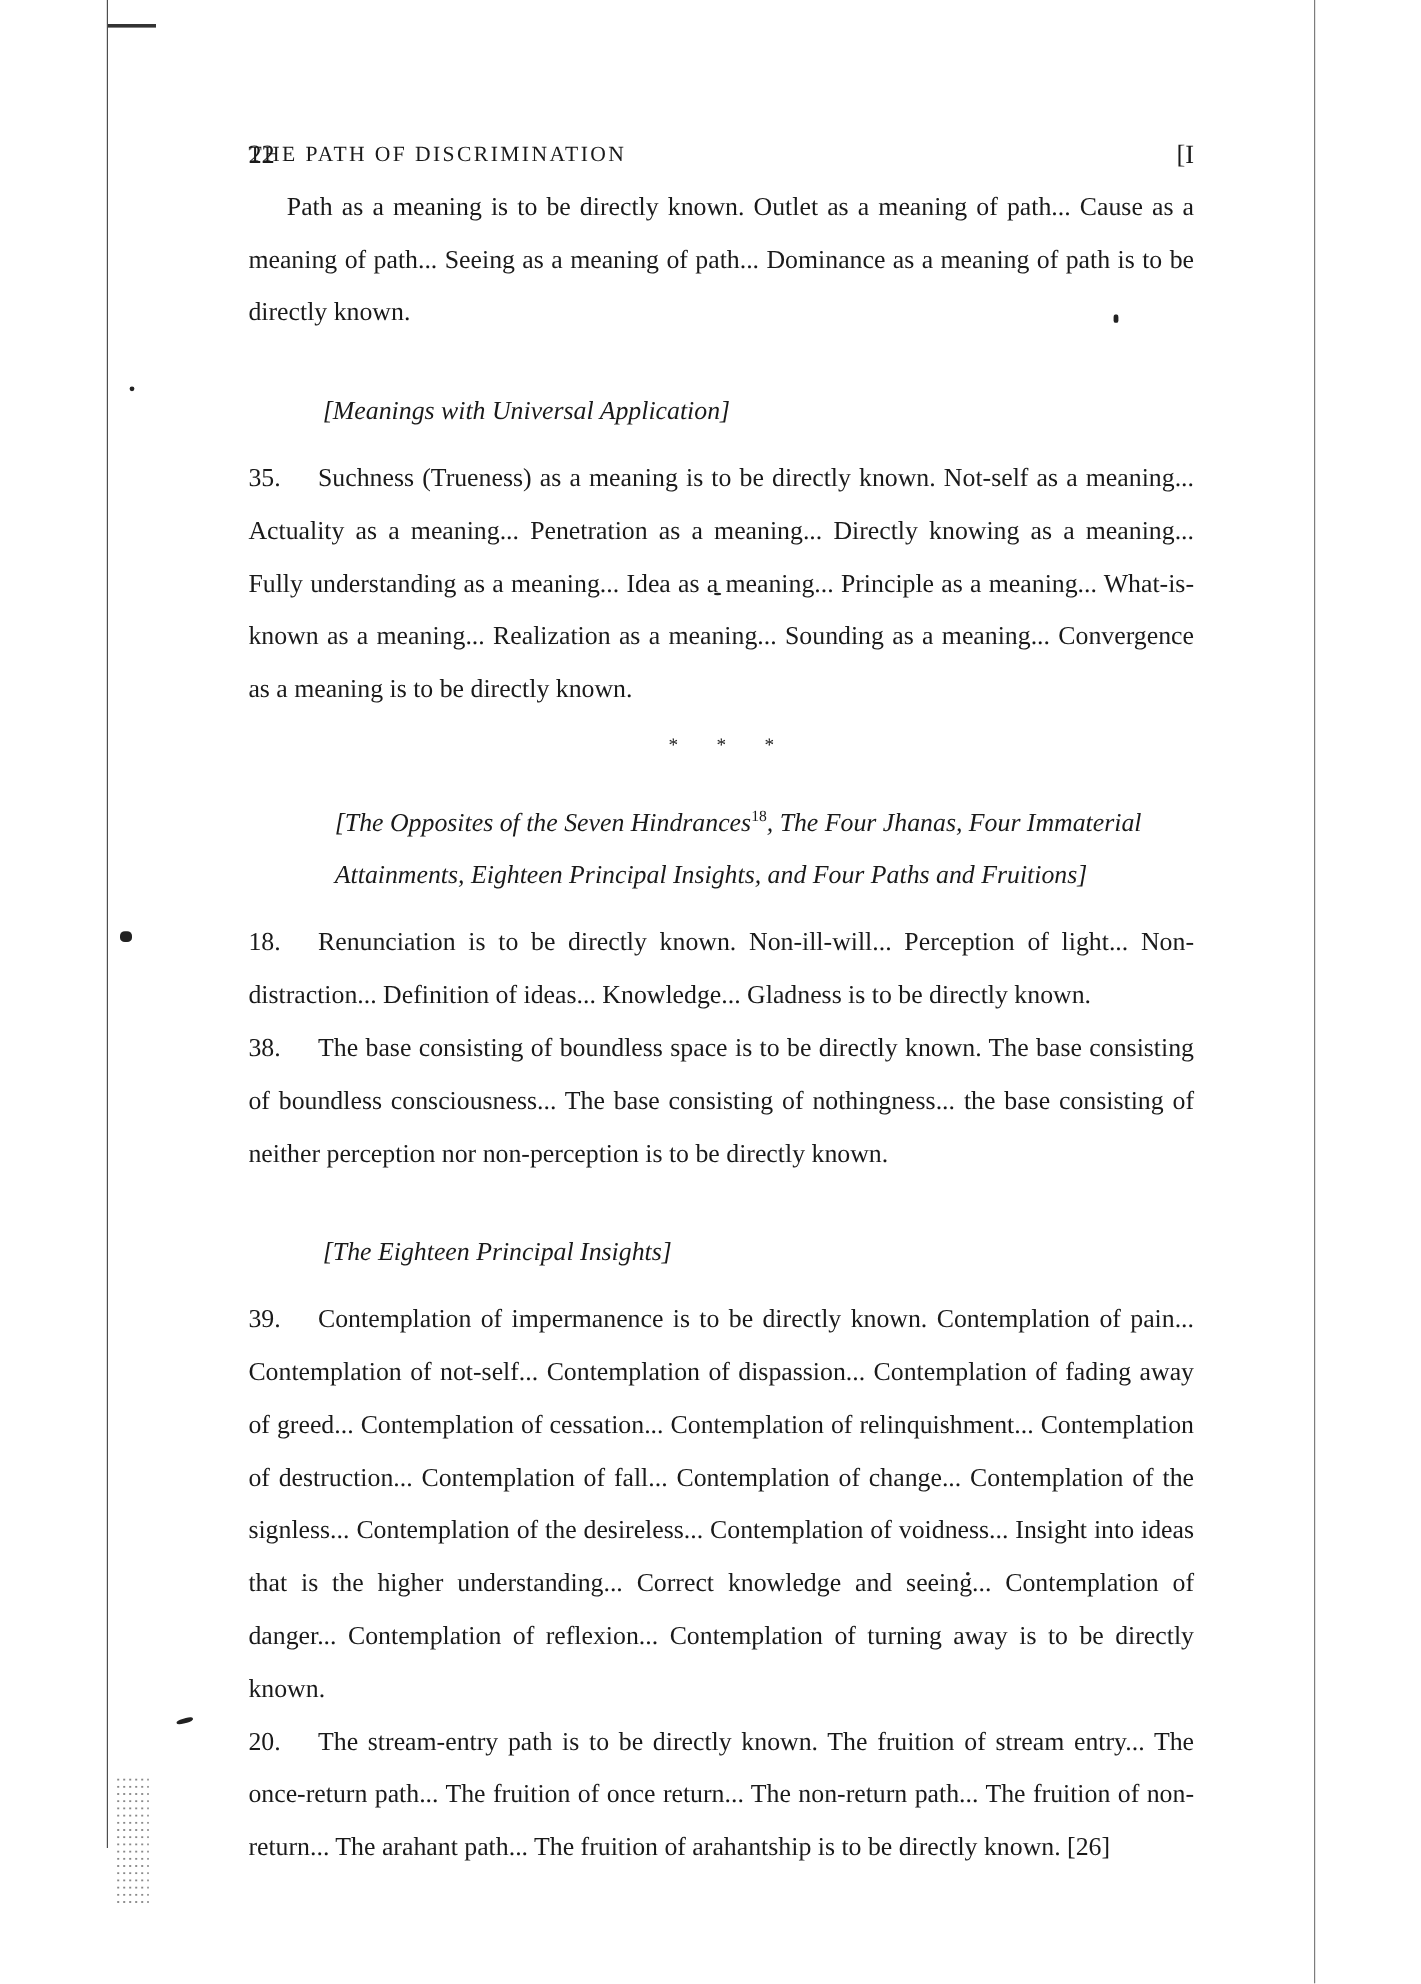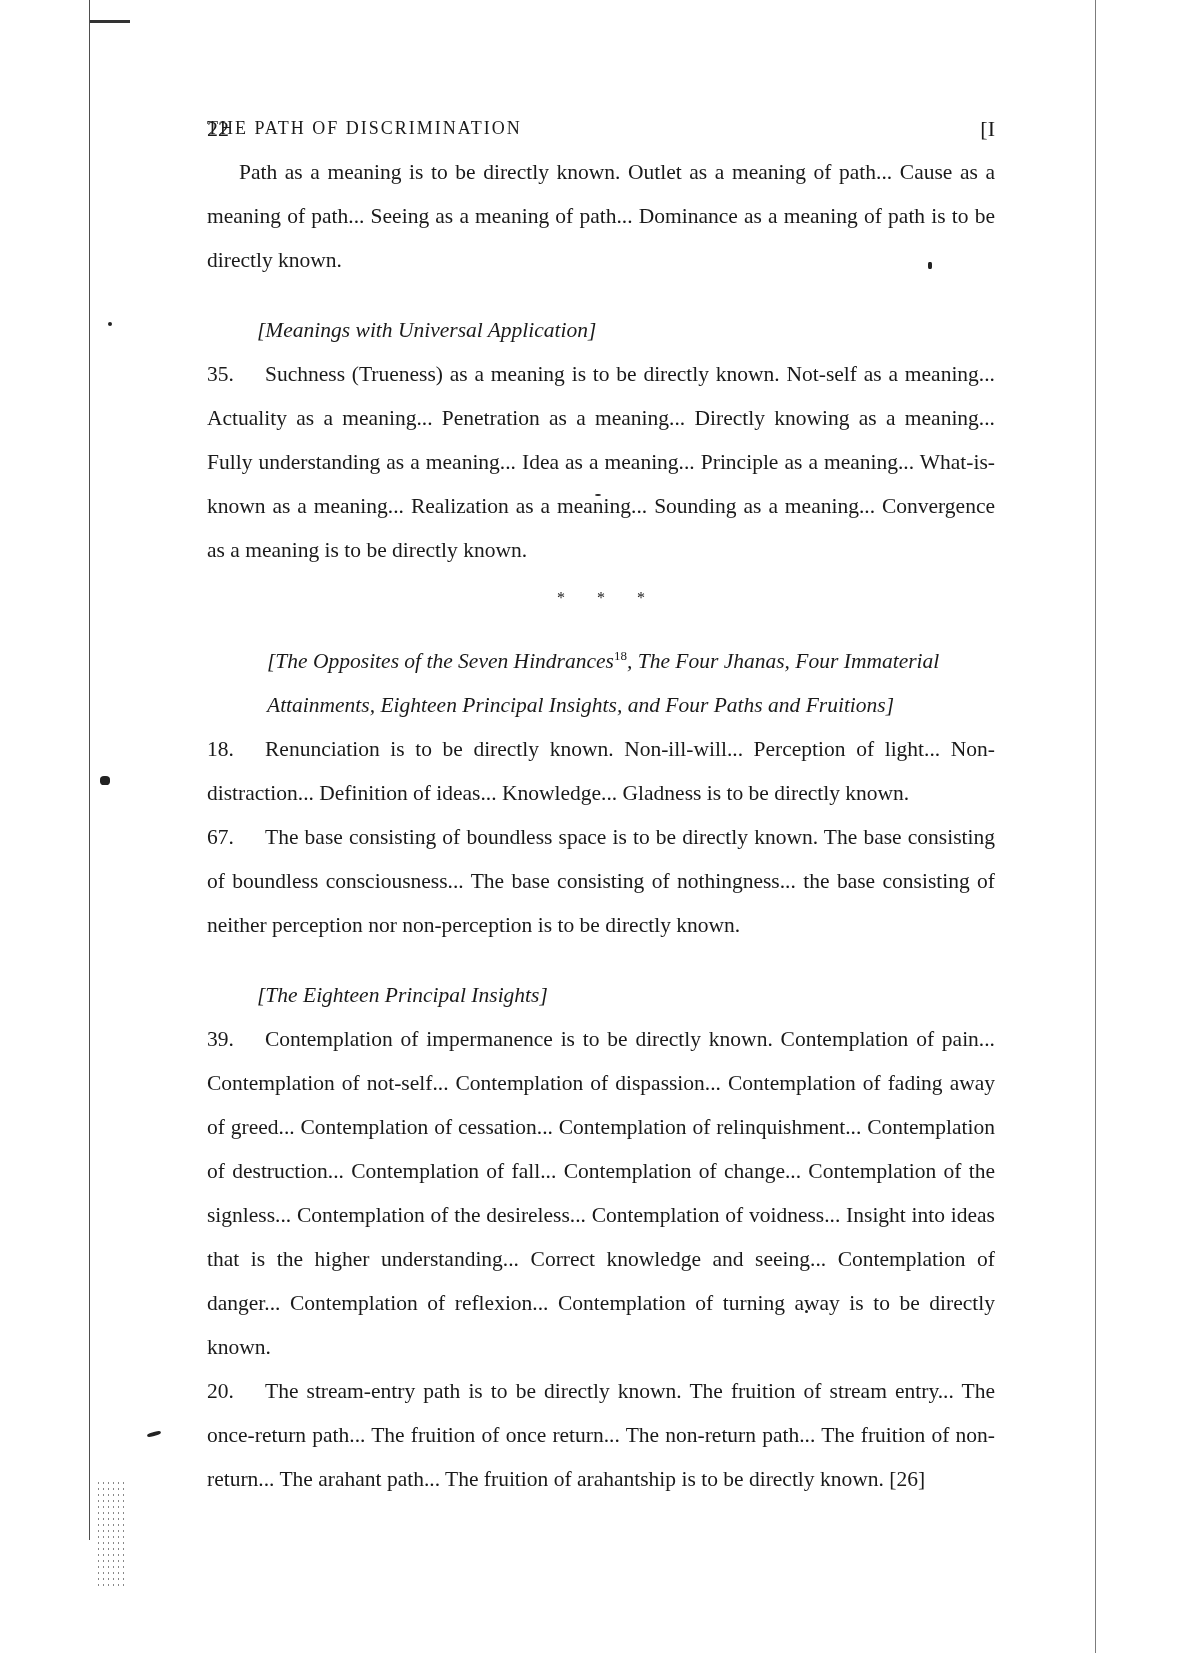--- a/index.html
+++ b/index.html
@@ -105,21 +105,21 @@
     }
     .para.indent {
       text-indent: 32px;
     }
     .para .num {
       display: inline-block;
       min-width: 58px;
     }
     .heading {
       font-style: italic;
-      margin: 0;
+      margin: 12px;
       padding-left: 50px;
       text-align: left;
     }
     .heading.multi {
       padding-left: 60px;
       font-family: Liberation Serif, serif;
     }
     .heading .sup {
       font-size: 13px;
       vertical-align: super;
@@ -176,21 +176,21 @@
   <p class="heading multi">
     <span>[The Opposites of the Seven Hindrances</span><span class="sup">18</span><span>, The Four Jhanas, Four Immaterial Attainments, Eighteen Principal Insights, and Four Paths and Fruitions]</span>
   </p>
 
   <p class="para">
     <span class="num">18.</span><span>Renunciation is to be directly known. Non-ill-will... Perception of light... Non-distraction... Definition of ideas... Knowledge... Gladness is to be directly known.</span>
   </p>
 
 
   <p class="para">
-    <span class="num">67.</span><span>The base consisting of boundless space is to be directly known. The base consisting of boundless consciousness... The base consisting of nothingness... the base consisting of neither perception nor non-perception is to be directly known.</span>
+    <span class="num">38.</span><span>The base consisting of boundless space is to be directly known. The base consisting of boundless consciousness... The base consisting of nothingness... the base consisting of neither perception nor non-perception is to be directly known.</span>
   </p>
 
   <div class="gap-md"></div>
 
   <p class="heading">[The Eighteen Principal Insights]</p>
 
   <p class="para">
     <span class="num">39.</span><span>Contemplation of impermanence is to be directly known. Contemplation of pain... Contemplation of not-self... Contemplation of dispassion... Contemplation of fading away of greed... Contemplation of cessation... Contemplation of relinquishment... Contemplation of destruction... Contemplation of fall... Contemplation of change... Contemplation of the signless... Contemplation of the desireless... Contemplation of voidness... Insight into ideas that is the higher understanding... Correct knowledge and seeing... Contemplation of danger... Contemplation of reflexion... Contemplation of turning away is to be directly known.</span>
   </p>
 

